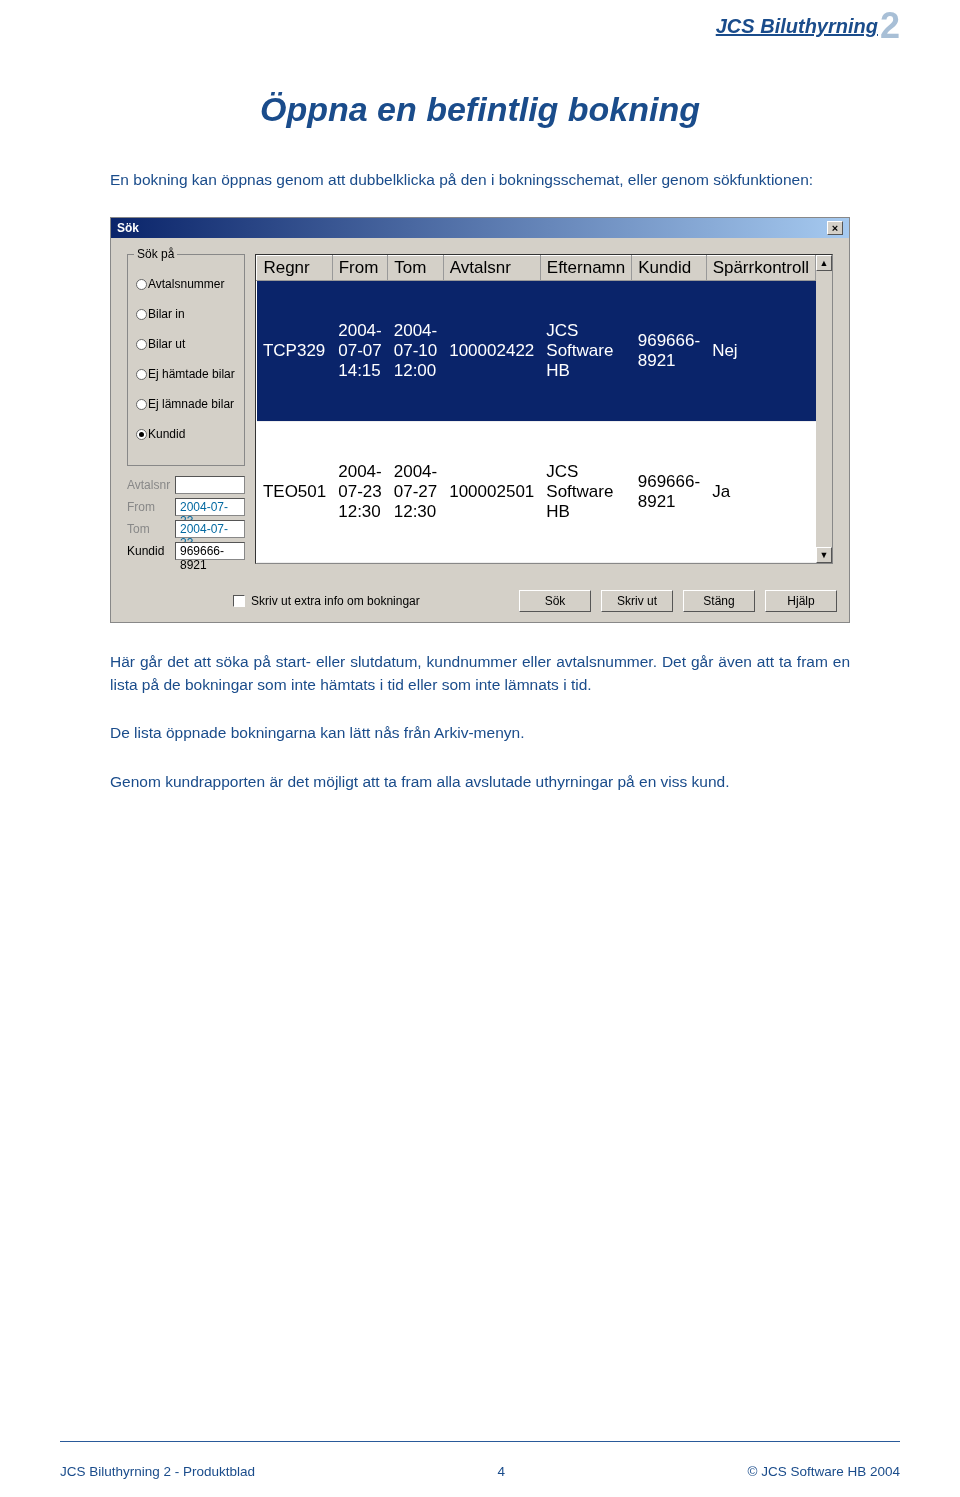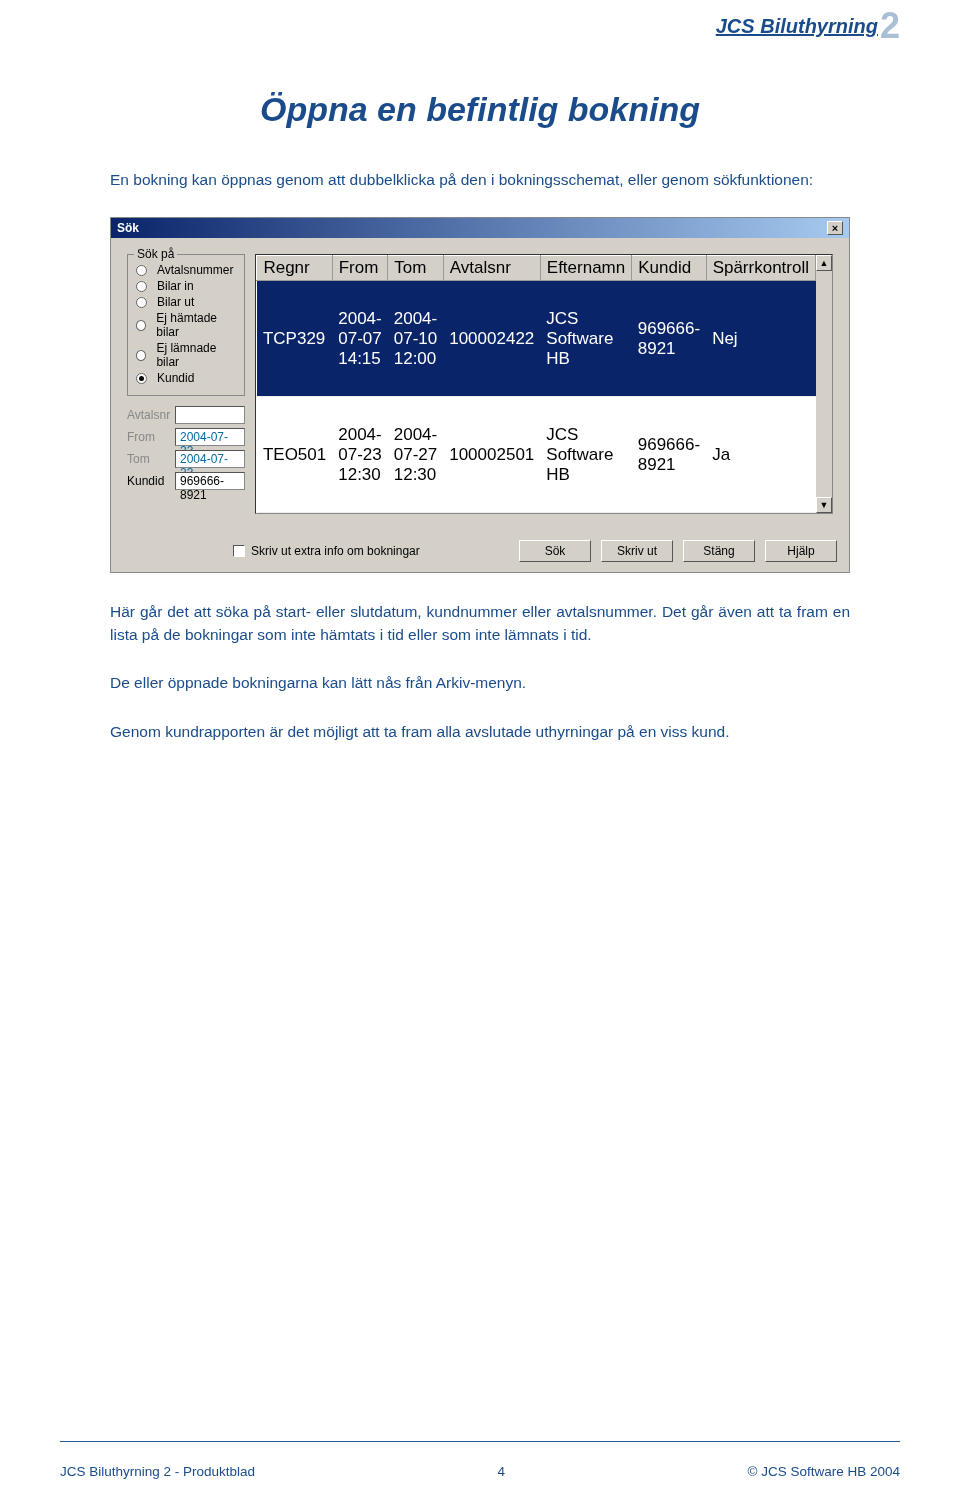--- a/index.html
+++ b/index.html
@@ -108,22 +108,22 @@
   .group-box .group-label {
     position: absolute;
     top: -8px; left: 6px;
     background: #d4d0c8;
     padding: 0 3px;
     font-size: 12px;
   }
   .radio-row {
     display: flex;
     align-items: center;
-    gap: 10px;
-    margin: 2px 0;
+    gap: 1px;
+    margin: 16px 0;
     font-size: 12px;
   }
   .radio {
     width: 11px; height: 11px;
     border-radius: 50%;
     border: 1px solid #666;
     background: #fff;
     display: inline-block;
     position: relative;
   }
@@ -378,21 +378,21 @@
         <span>Skriv ut extra info om bokningar</span>
       </div>
       <div class="win-btn">Sök</div>
       <div class="win-btn">Skriv ut</div>
       <div class="win-btn">Stäng</div>
       <div class="win-btn">Hjälp</div>
     </div>
   </div>
 
   <p class="para">Här går det att söka på start- eller slutdatum, kundnummer eller avtalsnummer. Det går även att ta fram en lista på de bokningar som inte hämtats i tid eller som inte lämnats i tid.</p>
-  <p class="para">De eller öppnade bokningarna kan lätt nås från Arkiv-menyn.</p>
+  <p class="para">De lista öppnade bokningarna kan lätt nås från Arkiv-menyn.</p>
   <p class="para">Genom kundrapporten är det möjligt att ta fram alla avslutade uthyrningar på en viss kund.</p>
 </div>
 
 <div class="footer">
   <span>JCS Biluthyrning 2 - Produktblad</span>
   <span class="pg">4</span>
   <span>© JCS Software HB 2004</span>
 </div>
 
 </body></html>

